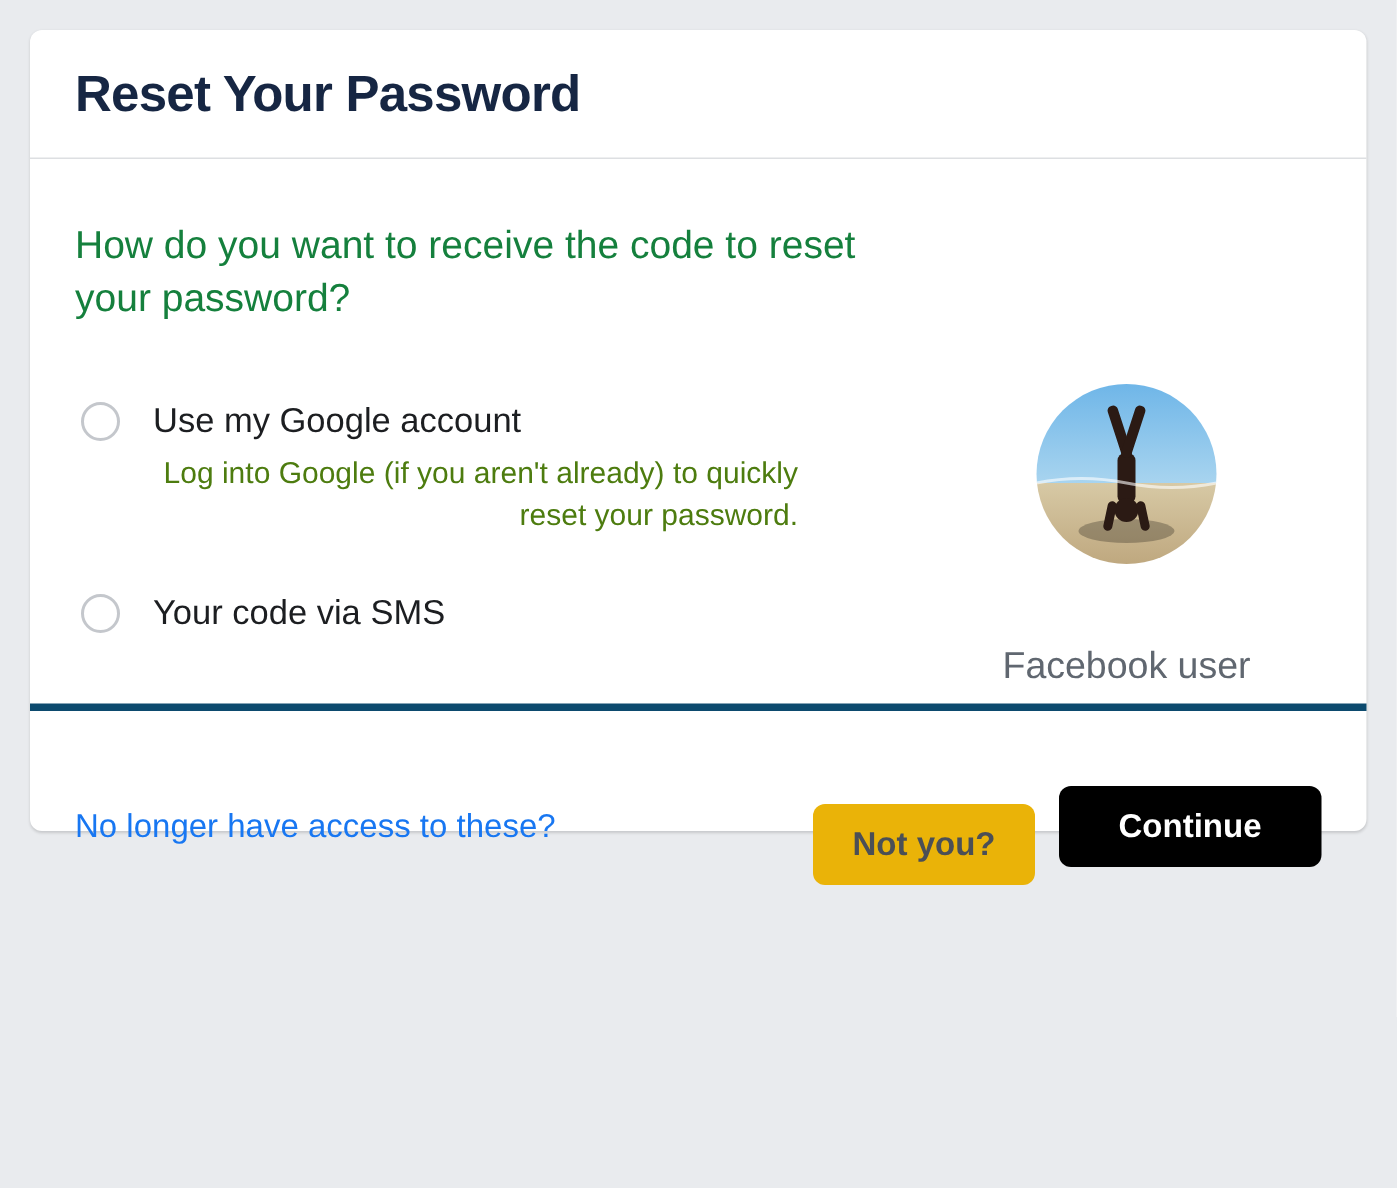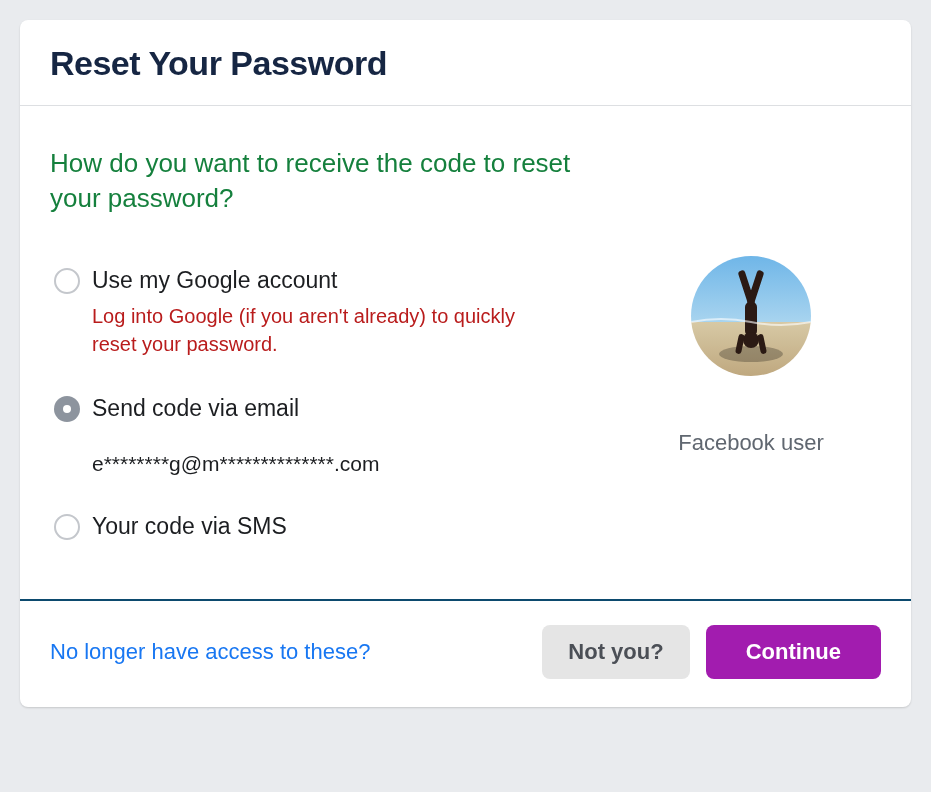--- a/index.html
+++ b/index.html
@@ -10,21 +10,21 @@
     background: #e9ebee;
     font-family: Helvetica, Arial, sans-serif;
     color: #1c1e21;
     -webkit-font-smoothing: antialiased;
   }
   .card {
     position: absolute;
     left: 20px;
     top: 20px;
     width: 891px;
-    height: 687px;
+    height: 534px;
     background: #ffffff;
     border-radius: 8px;
     box-shadow: 0 1px 2px rgba(0,0,0,0.15);
     display: flex;
     flex-direction: column;
     box-sizing: border-box;
   }
   .card-header {
     padding: 24px 30px 22px 30px;
     border-bottom: 1px solid #dddfe2;
@@ -56,21 +56,21 @@
   .options {
     display: flex;
     flex-direction: column;
     gap: 36px;
     padding-left: 4px;
   }
   .option {
     display: flex;
     flex-direction: row;
     align-items: flex-start;
-    gap: 12px;
+    gap: 22px;
     cursor: pointer;
   }
   .radio {
     width: 26px;
     height: 26px;
     border-radius: 50%;
     border: 2px solid #c4c7cc;
     box-sizing: border-box;
     flex: 0 0 auto;
     position: relative;
@@ -95,24 +95,25 @@
   }
   .opt-title {
     font-size: 23px;
     font-weight: 400;
     color: #1c1e21;
     margin: 0 0 4px 0;
     line-height: 1.3;
   }
   .opt-sub {
     font-size: 20px;
-    color: #b91c1c;
+    color: #4d7c0f;
     margin: 6px 0 0 0;
     line-height: 1.4;
     max-width: 430px;
+    text-align: right;
   }
   .opt-value {
     font-size: 21px;
     color: #1c1e21;
     margin: 28px 0 0 0;
   }
   .opt-value.tight {
     margin-top: 6px;
   }
   .right {
@@ -129,27 +130,27 @@
     overflow: hidden;
     position: relative;
     background: linear-gradient(to bottom, #6fb6e8 0%, #a8d4ef 55%, #d7c9a5 55%, #bfa87f 100%);
   }
   .avatar svg {
     position: absolute;
     inset: 0;
   }
   .user-label {
     margin-top: 54px;
-    font-size: 22px;
+    font-size: 25px;
     color: #606770;
     text-align: right;
   }
   .card-footer {
-    border-top: 2px solid #0c4a6e;
-    padding: 24px 30px 28px 30px;
+    border-top: 5px solid #0c4a6e;
+    padding: 38px 30px 28px 30px;
     display: flex;
     flex-direction: row;
     align-items: center;
     gap: 16px;
   }
   .no-access {
     font-size: 22px;
     color: #1877f2;
     text-decoration: none;
     cursor: pointer;
@@ -158,25 +159,26 @@
   .btn {
     font-size: 22px;
     font-weight: 700;
     border: none;
     border-radius: 8px;
     padding: 14px 26px;
     cursor: pointer;
     font-family: inherit;
   }
   .btn-secondary {
-    background: #e5e5e5;
+    background: #eab308;
     color: #4b4f56;
+    margin-top: 24px;
   }
   .btn-primary {
-    background: #a21caf;
+    background: #000000;
     color: #ffffff;
     padding: 14px 40px;
   }
 </style>
 </head>
 <body>
 
 <div class="card">
 
   <div class="card-header">
@@ -190,27 +192,20 @@
       <div class="options">
 
         <label class="option">
           <span class="radio"></span>
           <span class="opt-text">
             <span class="opt-title">Use my Google account</span>
             <p class="opt-sub">Log into Google (if you aren't already) to quickly reset your password.</p>
           </span>
         </label>
 
-        <label class="option">
-          <span class="radio selected"></span>
-          <span class="opt-text">
-            <span class="opt-title">Send code via email</span>
-            <p class="opt-value">e********g@m**************.com</p>
-          </span>
-        </label>
 
         <label class="option">
           <span class="radio"></span>
           <span class="opt-text">
             <span class="opt-title">Your code via SMS</span>
           </span>
         </label>
 
       </div>
     </div>

